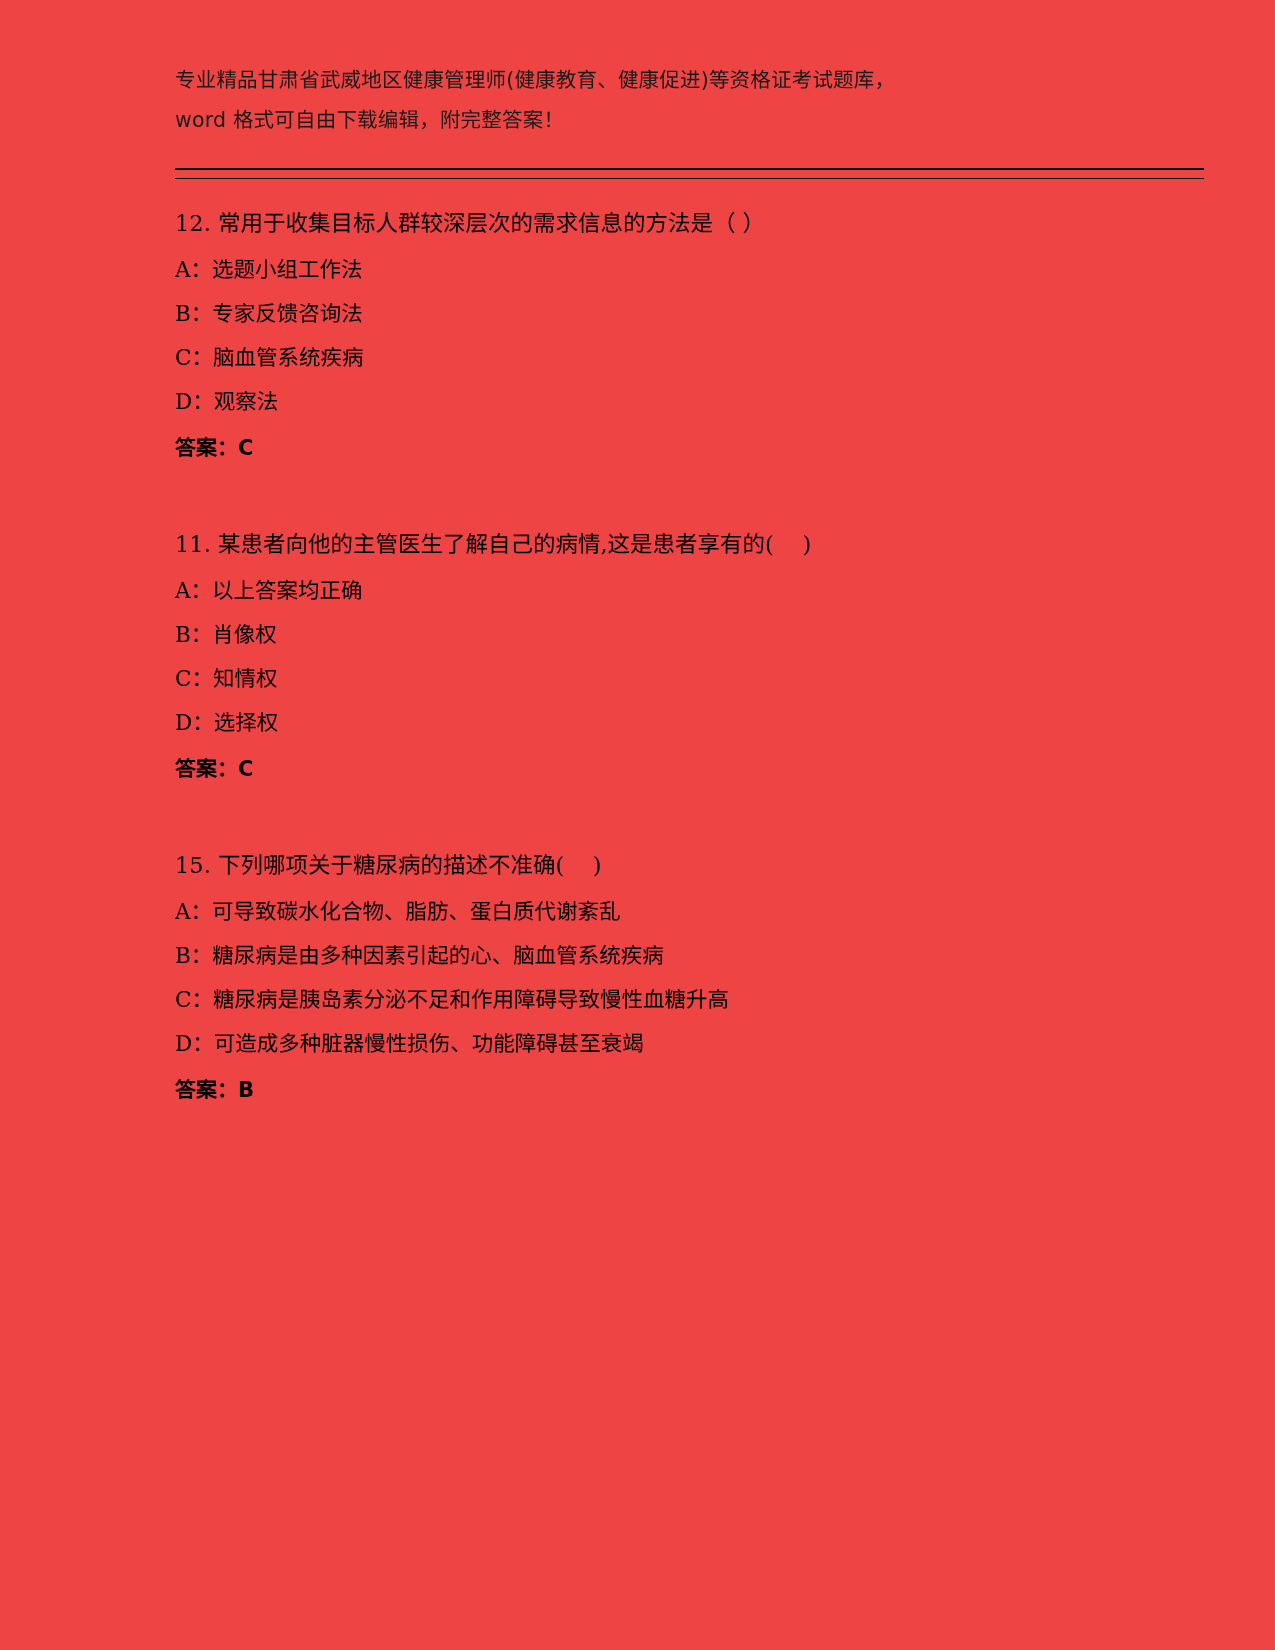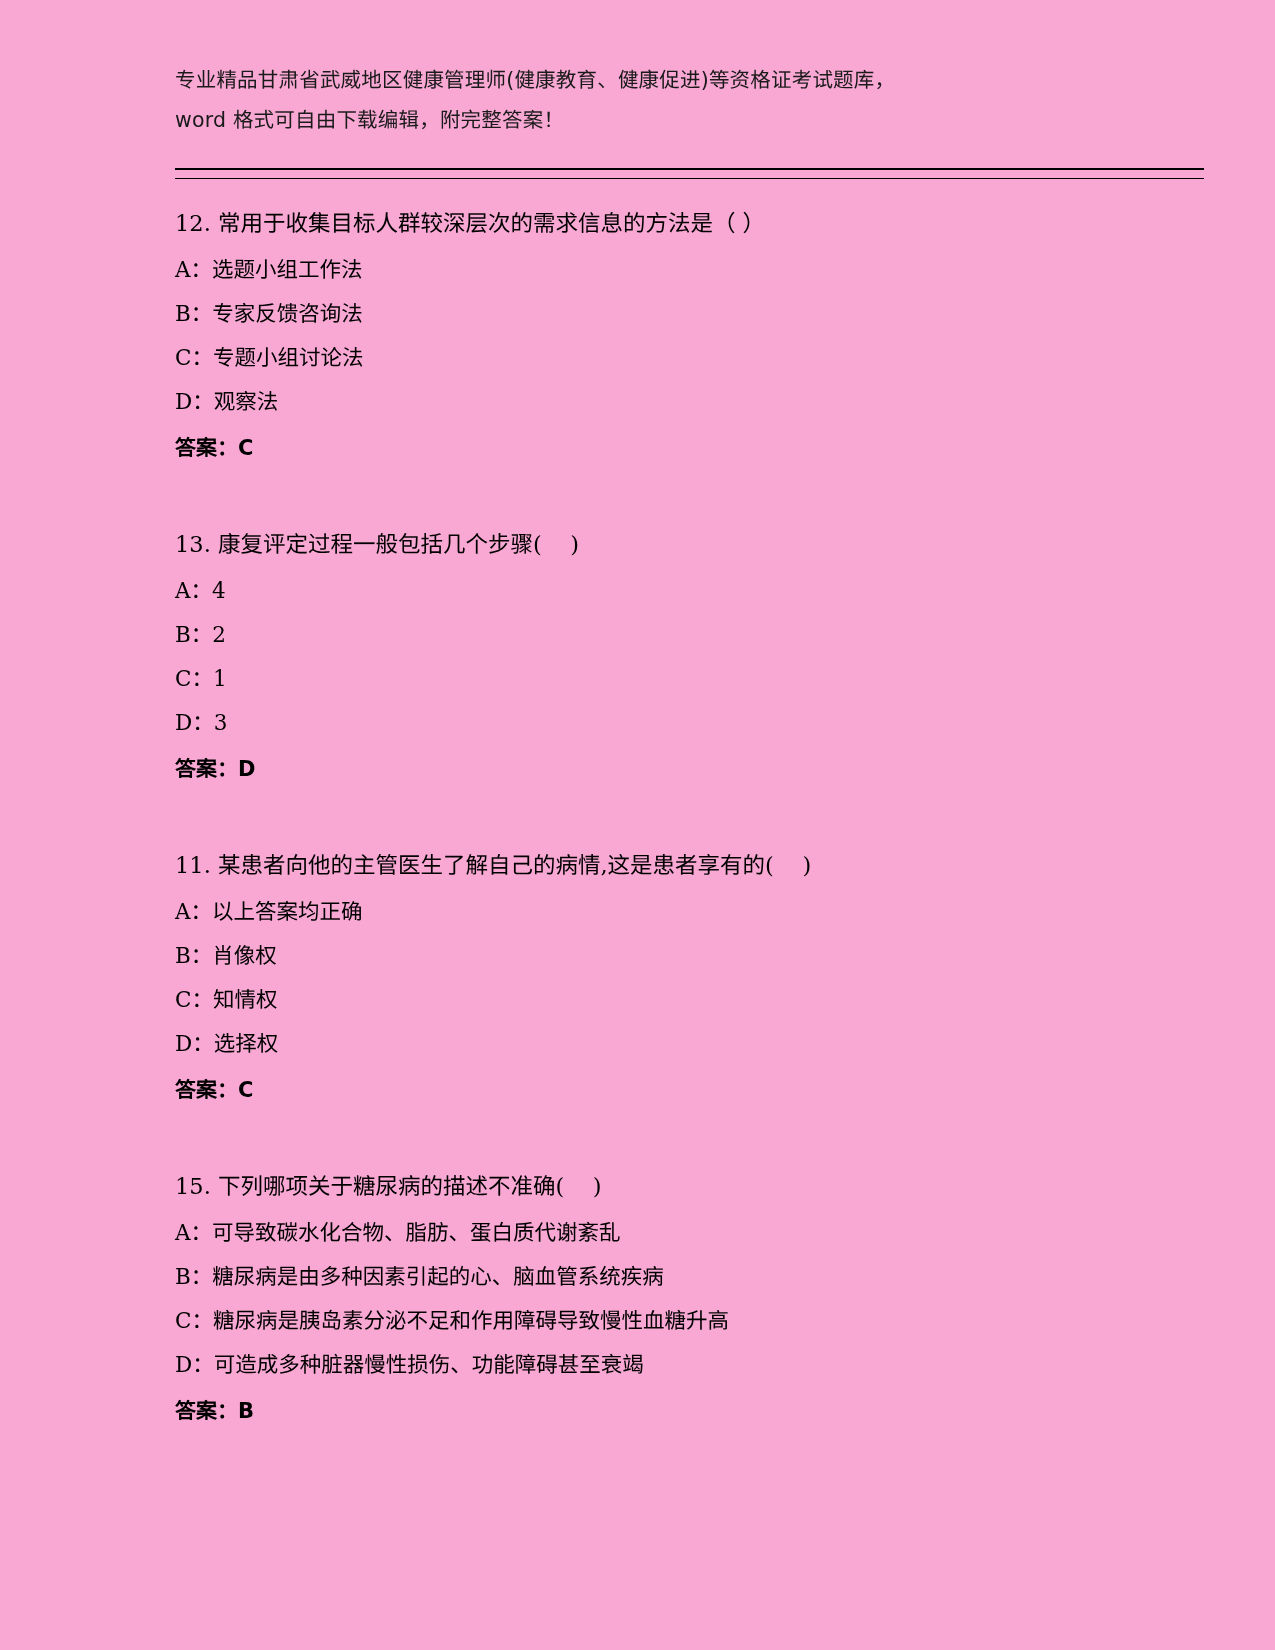--- a/index.html
+++ b/index.html
@@ -4,21 +4,21 @@
 <style>
   html, body {
     margin: 0;
     padding: 0;
     background: #ffffff;
   }
   .page {
     width: 1275px;
     height: 1650px;
     position: relative;
-    background: #f9a8d4;
+    background: #ef4444;
     box-sizing: border-box;
     padding: 60px 71px 0 175px;
     font-family: "DejaVu Serif", "Liberation Serif", serif;
     color: #000000;
     overflow: hidden;
   }
   .header {
     font-family: "DejaVu Sans", "Liberation Sans", sans-serif;
     font-size: 20.5px;
     line-height: 40px;
@@ -78,33 +78,25 @@
 
   <hr class="rule">
   <hr class="rule-double">
 
   <div class="content">
 
     <div class="question-block">
       <div class="q-stem">12. 常用于收集目标人群较深层次的需求信息的方法是（ ）</div>
       <div class="q-option">A：选题小组工作法</div>
       <div class="q-option">B：专家反馈咨询法</div>
-      <div class="q-option">C：专题小组讨论法</div>
+      <div class="q-option">C：脑血管系统疾病</div>
       <div class="q-option">D：观察法</div>
       <div class="q-answer">答案：C</div>
     </div>
 
-    <div class="question-block">
-      <div class="q-stem">13. 康复评定过程一般包括几个步骤(    )</div>
-      <div class="q-option">A：4</div>
-      <div class="q-option">B：2</div>
-      <div class="q-option">C：1</div>
-      <div class="q-option">D：3</div>
-      <div class="q-answer">答案：D</div>
-    </div>
 
     <div class="question-block">
       <div class="q-stem">11. 某患者向他的主管医生了解自己的病情,这是患者享有的(    )</div>
       <div class="q-option">A：以上答案均正确</div>
       <div class="q-option">B：肖像权</div>
       <div class="q-option">C：知情权</div>
       <div class="q-option">D：选择权</div>
       <div class="q-answer">答案：C</div>
     </div>
 

